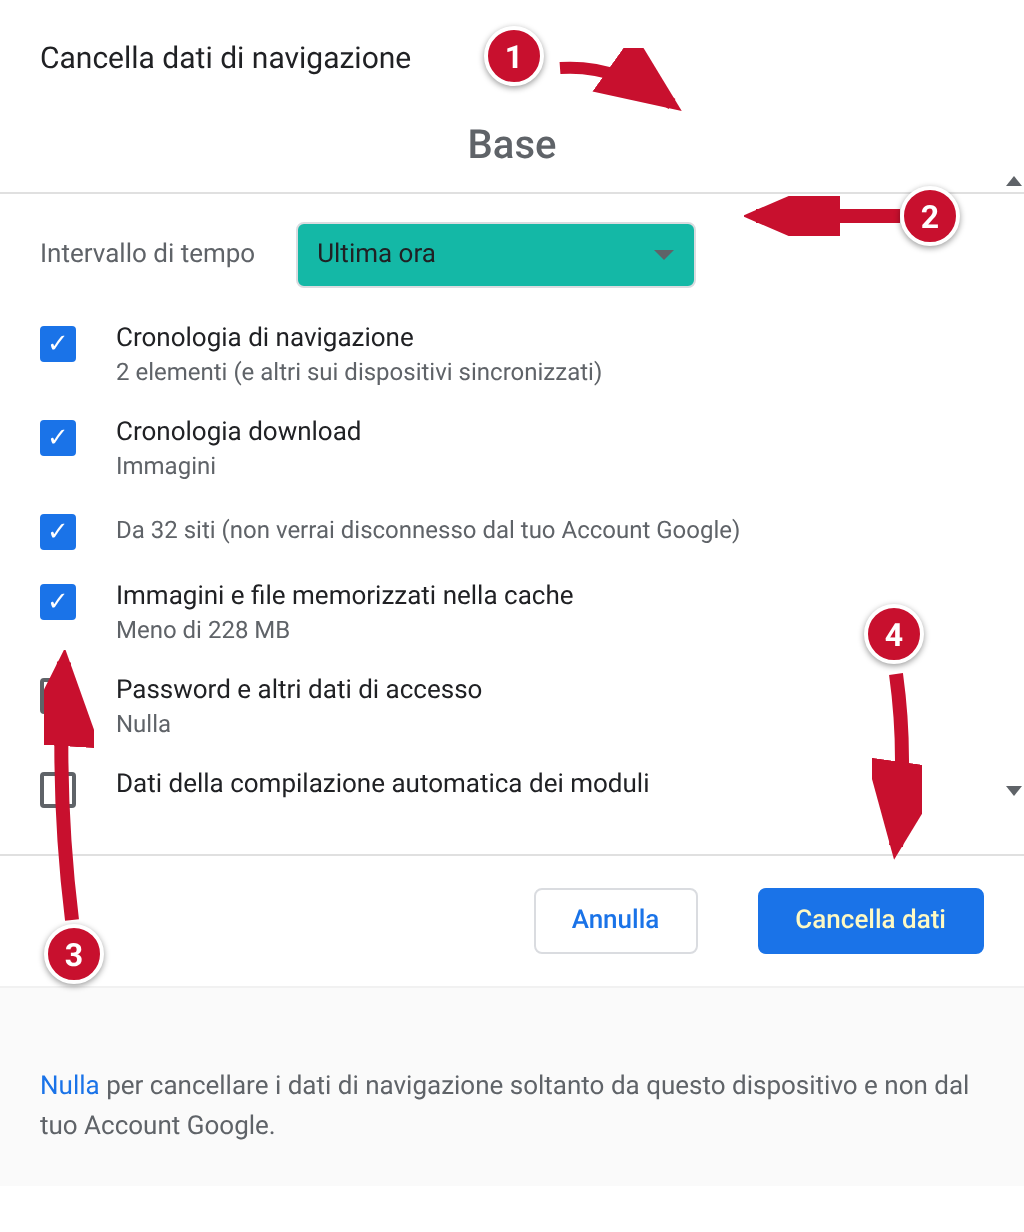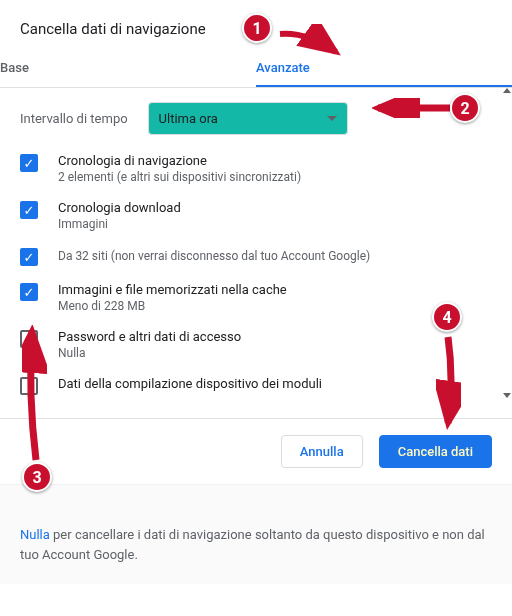--- a/index.html
+++ b/index.html
@@ -23,22 +23,23 @@
     font-size: 15px;
     font-weight: 400;
     color: #202124;
   }
   .tabs {
     display: flex;
     border-bottom: 1px solid #e0e0e0;
   }
   .tab {
     flex: 1;
+    text-align: center;
     padding: 12px 0 10px 0;
-    font-size: 13px;
+    font-size: 20px;
     font-weight: 500;
     color: #5f6368;
     cursor: pointer;
     border-bottom: 2px solid transparent;
   }
   .tab.active {
     color: #1a73e8;
     border-bottom: 2px solid #1a73e8;
   }
   .content {
@@ -126,21 +127,21 @@
     border-left:4px solid transparent;
     border-right:4px solid transparent;
     position:absolute;
   }
   .scrollbar .up { border-bottom:5px solid #5f6368; top:0; left:-1px;}
   .scrollbar .down { border-top:5px solid #5f6368; bottom:0; left:-1px;}
   .divider { border-top:1px solid #e0e0e0; }
   .actions {
     display:flex;
     justify-content:flex-end;
-    gap:16px;
+    gap:30px;
     padding:16px 20px;
   }
   .btn {
     padding:8px 18px;
     border-radius:4px;
     font-size:13px;
     font-weight:500;
     cursor:pointer;
   }
   .btn.cancel {
@@ -187,21 +188,20 @@
 </style>
 </head>
 <body>
 
 <div class="dialog">
 
   <div class="title">Cancella dati di navigazione</div>
 
   <div class="tabs">
     <div class="tab">Base</div>
-    <div class="tab active">Avanzate</div>
   </div>
 
   <div class="content">
 
     <div class="time-row">
       <div class="time-label">Intervallo di tempo</div>
       <div class="select">
         <span>Ultima ora</span>
         <span class="arrow-down"></span>
       </div>
@@ -242,21 +242,21 @@
       <div class="cb unchecked"></div>
       <div class="item-text">
         <div class="label">Password e altri dati di accesso</div>
         <div class="sub">Nulla</div>
       </div>
     </div>
 
     <div class="item cut">
       <div class="cb unchecked"></div>
       <div class="item-text">
-        <div class="label">Dati della compilazione dispositivo dei moduli</div>
+        <div class="label">Dati della compilazione automatica dei moduli</div>
       </div>
     </div>
 
   </div>
 
   <div class="scrollbar">
     <div class="up"></div>
     <div class="down"></div>
   </div>
 

